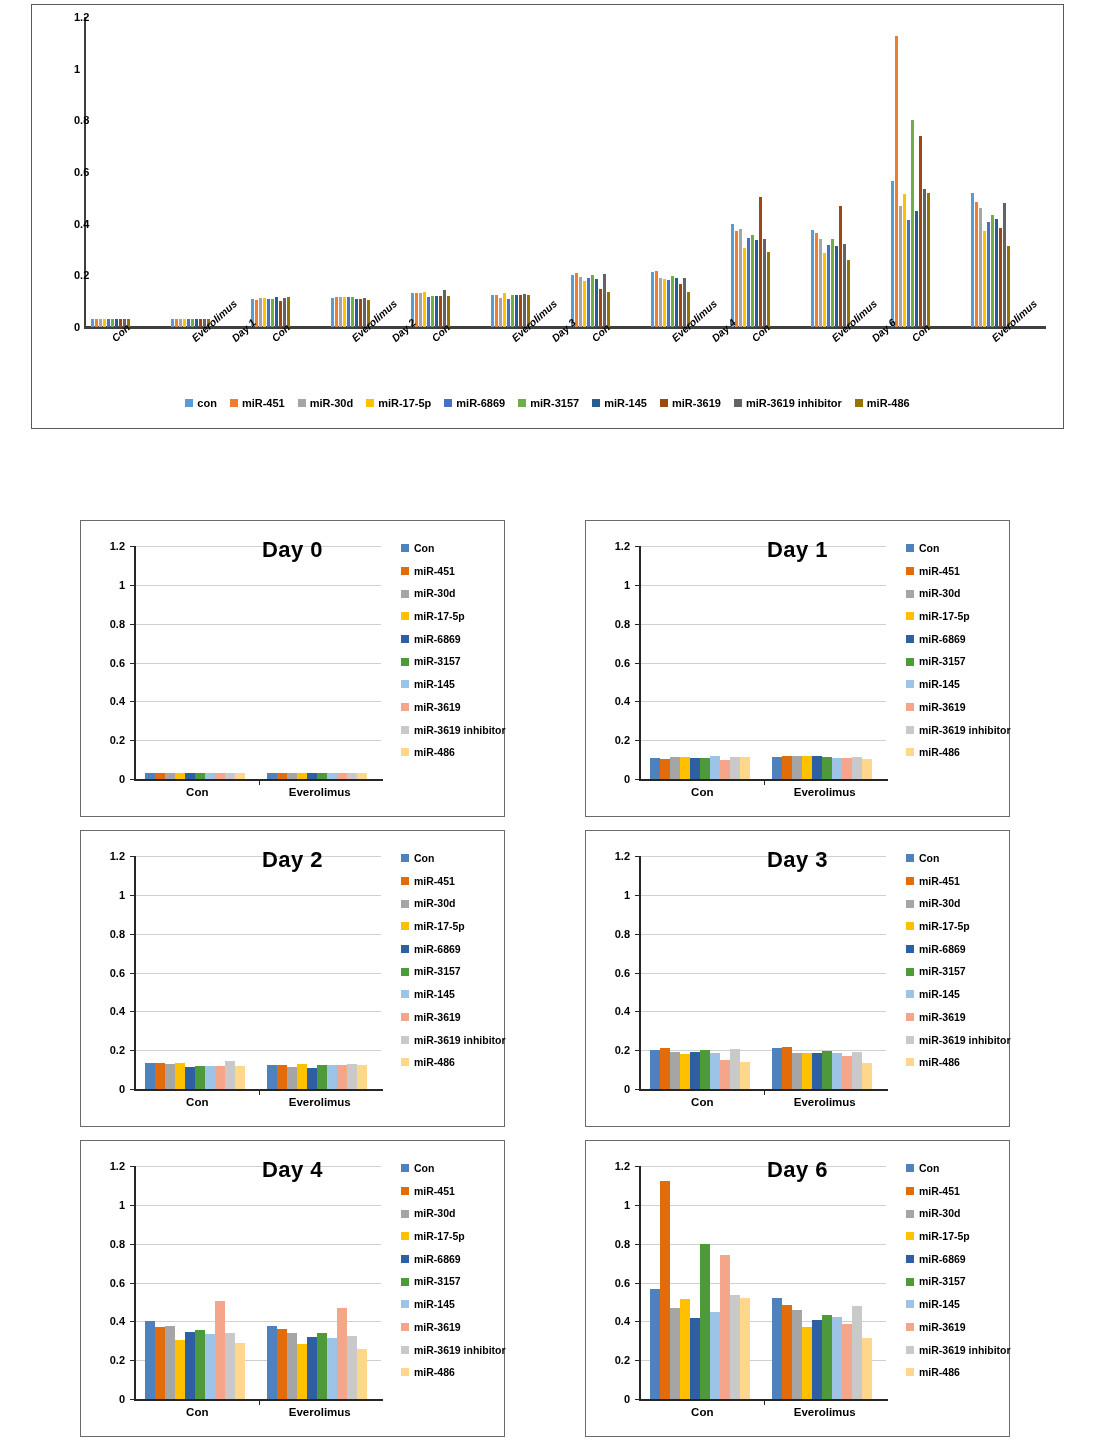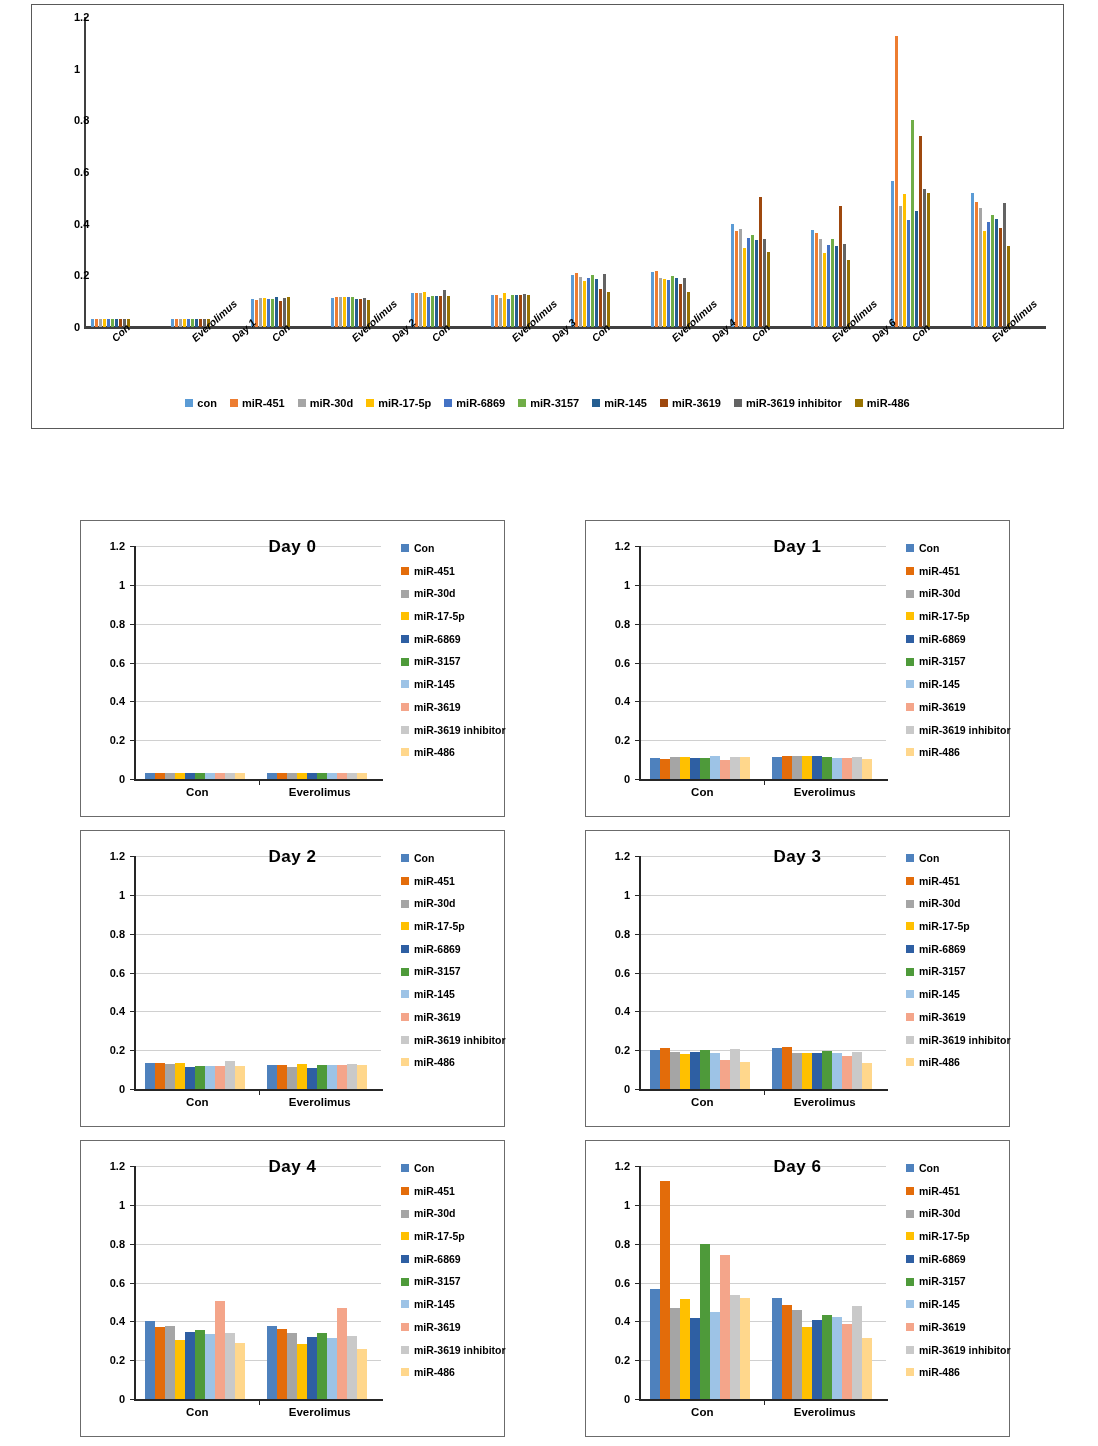--- a/index.html
+++ b/index.html
@@ -27,21 +27,21 @@
   #p0{left:80px;top:520px;}  #p1{left:585px;top:520px;}
   #p2{left:80px;top:830px;}  #p3{left:585px;top:830px;}
   #p4{left:80px;top:1140px;} #p5{left:585px;top:1140px;}
 
   .plot{position:absolute;left:55px;top:25px;width:245px;height:233px;}
   .grid{position:absolute;left:0;right:0;height:1px;background:#d0d0d0;}
   .axisY{position:absolute;left:-2px;top:0;width:2px;height:233px;background:#262626;}
   .axisX{position:absolute;left:-2px;top:233px;width:249px;height:2px;background:#262626;}
   .tickm{position:absolute;left:-6px;width:5px;height:1px;background:#262626;}
   .ylab{position:absolute;left:-11px;font-size:11px;font-weight:bold;transform:translate(-100%,-50%);white-space:nowrap;}
-  .ptitle{position:absolute;left:0;right:0;top:16px;text-align:center;font-size:17px;font-weight:bold;letter-spacing:.5px;}
+  .ptitle{position:absolute;left:0;right:0;top:16px;text-align:center;font-size:22px;font-weight:bold;letter-spacing:.5px;}
   .bargroup{position:absolute;bottom:0;height:100%;display:flex;align-items:flex-end;}
   .bar{width:10px;}
   .xcat{position:absolute;top:240px;font-size:11.5px;font-weight:bold;transform:translateX(-50%);white-space:nowrap;}
   .majtick{position:absolute;top:233px;width:1px;height:6px;background:#262626;}
 
   .plegend{position:absolute;left:320px;top:22px;width:100px;}
   .plg{display:flex;align-items:center;gap:5px;margin-bottom:12.2px;font-size:10.5px;font-weight:bold;white-space:nowrap;line-height:1;}
   .psw{width:8px;height:8px;flex:0 0 8px;}
 </style>
 </head>

